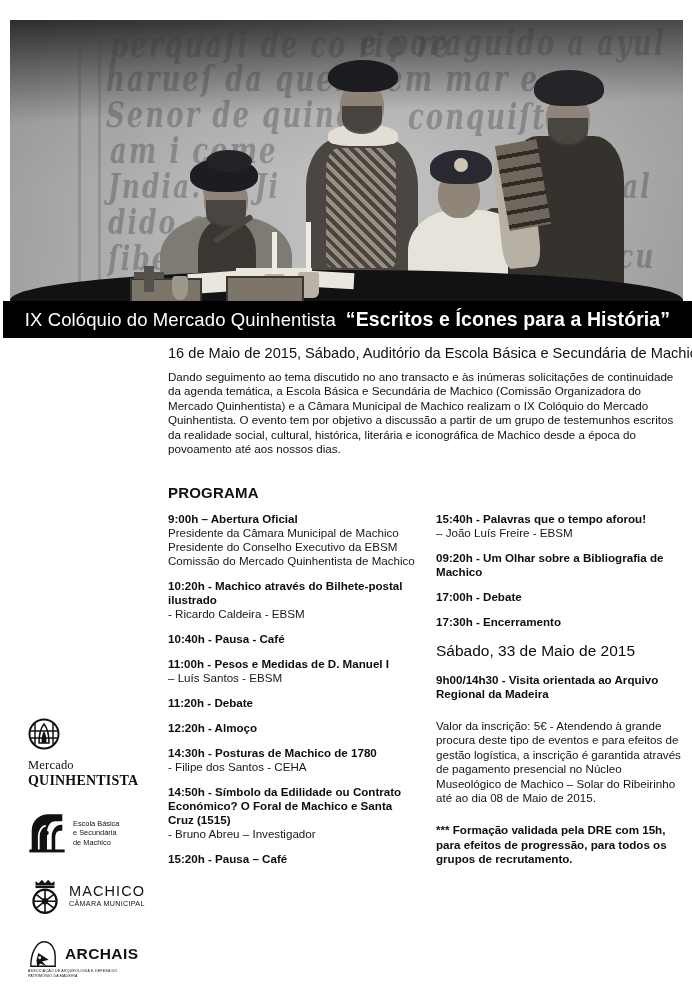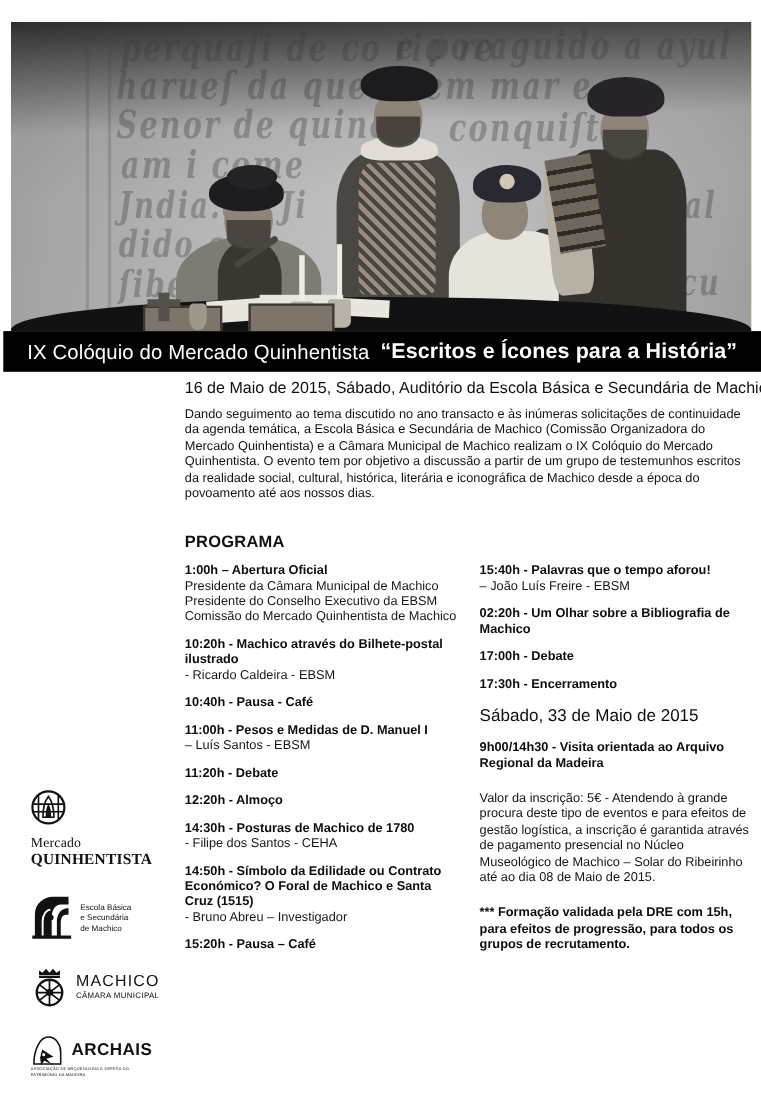--- a/index.html
+++ b/index.html
@@ -324,21 +324,21 @@
 </div>
 
 <div class="dateline">16 de Maio de 2015, Sábado, Auditório da Escola Básica e Secundária de Machico</div>
 
 <div class="intro">Dando seguimento ao tema discutido no ano transacto e às inúmeras solicitações de continuidade da agenda temática, a Escola Básica e Secundária de Machico (Comissão Organizadora do Mercado Quinhentista) e a Câmara Municipal de Machico realizam o IX Colóquio do Mercado Quinhentista. O evento tem por objetivo a discussão a partir de um grupo de testemunhos escritos da realidade social, cultural, histórica, literária e iconográfica de Machico desde a época do povoamento até aos nossos dias.</div>
 
 <div class="programa">PROGRAMA</div>
 
 <div class="col-left">
   <div class="item">
-    <div class="item-title">1:00h – Abertura Oficial</div>
+    <div class="item-title">9:00h – Abertura Oficial</div>
     <div class="item-sub" style="white-space:pre-line;">Presidente da Câmara Municipal de Machico
 Presidente do Conselho Executivo da EBSM
 Comissão do Mercado Quinhentista de Machico</div>
   </div>
   <div class="item">
     <div class="item-title">10:20h - Machico através do Bilhete-postal ilustrado</div>
     <div class="item-sub">- Ricardo Caldeira - EBSM</div>
   </div>
   <div class="item">
     <div class="item-title">10:40h - Pausa - Café</div>
@@ -365,21 +365,21 @@
     <div class="item-title">15:20h - Pausa – Café</div>
   </div>
 </div>
 
 <div class="col-right">
   <div class="item">
     <div class="item-title">15:40h - Palavras que o tempo aforou!</div>
     <div class="item-sub">– João Luís Freire - EBSM</div>
   </div>
   <div class="item">
-    <div class="item-title">02:20h - Um Olhar sobre a Bibliografia de Machico</div>
+    <div class="item-title">09:20h - Um Olhar sobre a Bibliografia de Machico</div>
   </div>
   <div class="item">
     <div class="item-title">17:00h - Debate</div>
   </div>
   <div class="item">
     <div class="item-title">17:30h - Encerramento</div>
   </div>
 
   <div class="sec-head">Sábado, 33 de Maio de 2015</div>
 

